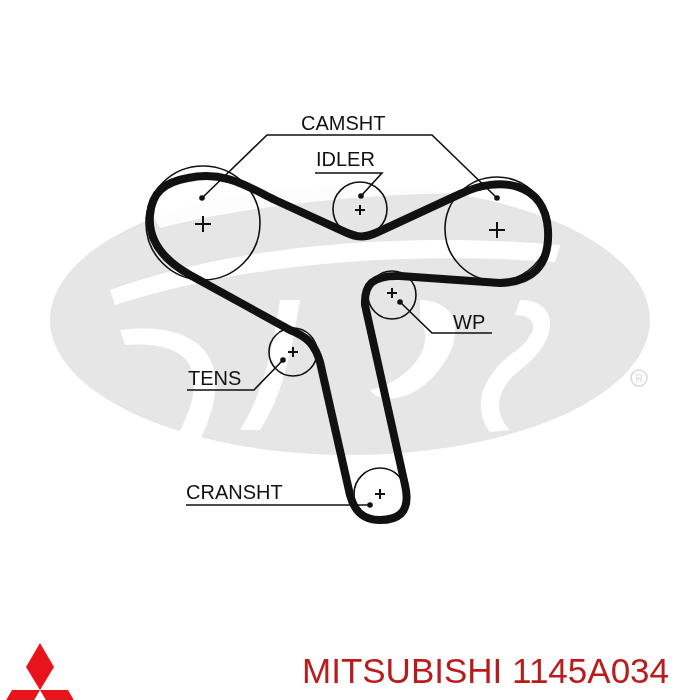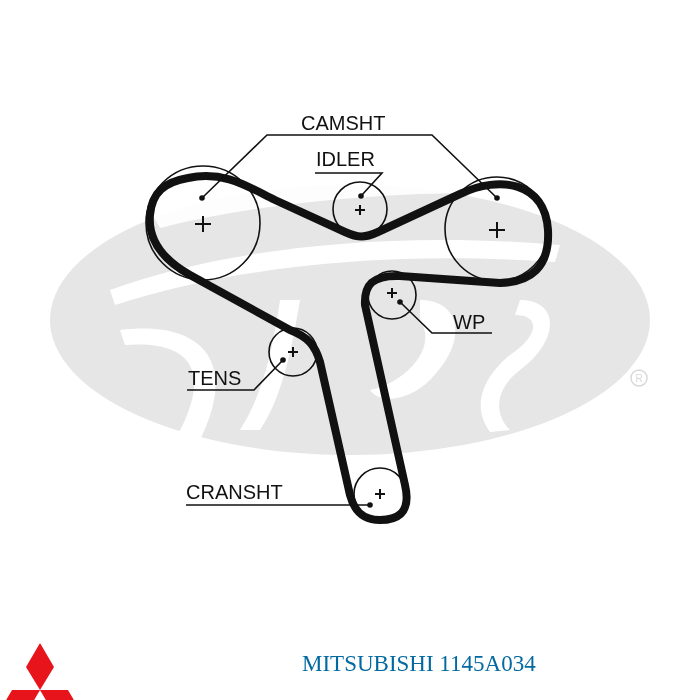--- a/index.html
+++ b/index.html
@@ -1,22 +1,22 @@
 <!DOCTYPE html>
 <html><head>
 <meta charset="utf-8">
 <style>
   html, body { margin: 0; padding: 0; background: #ffffff; }
   body { width: 700px; height: 700px; position: relative; overflow: hidden;
          font-family: "Liberation Sans", sans-serif; }
   #diagram { position: absolute; left: 0; top: 0; width: 700px; height: 700px; }
   .label { font-family: "Liberation Sans", sans-serif; font-size: 20px; fill: #111; }
-  .footer-text { position: absolute; left: 302px; top: 651px; font-size: 23px;
-                 color: #0369a1; letter-spacing: 0px; white-space: nowrap;
-                 font-family: Liberation Serif, serif; }
+  .footer-text { position: absolute; left: 302px; top: 651px; font-size: 35px;
+                 color: #b91c1c; letter-spacing: 0px; white-space: nowrap;
+                 font-family: Liberation Sans, sans-serif; }
 </style>
 </head>
 <body>
 
 <svg id="diagram" viewBox="0 0 700 700" xmlns="http://www.w3.org/2000/svg">
 
   <g>
     <ellipse cx="350" cy="320" rx="300" ry="135" fill="#e6e6e6"></ellipse>
 
     <path d="M110 290 C 220 250, 380 230, 560 245 L 555 262 C 380 250, 230 268, 115 305 Z" fill="#ffffff"></path>

